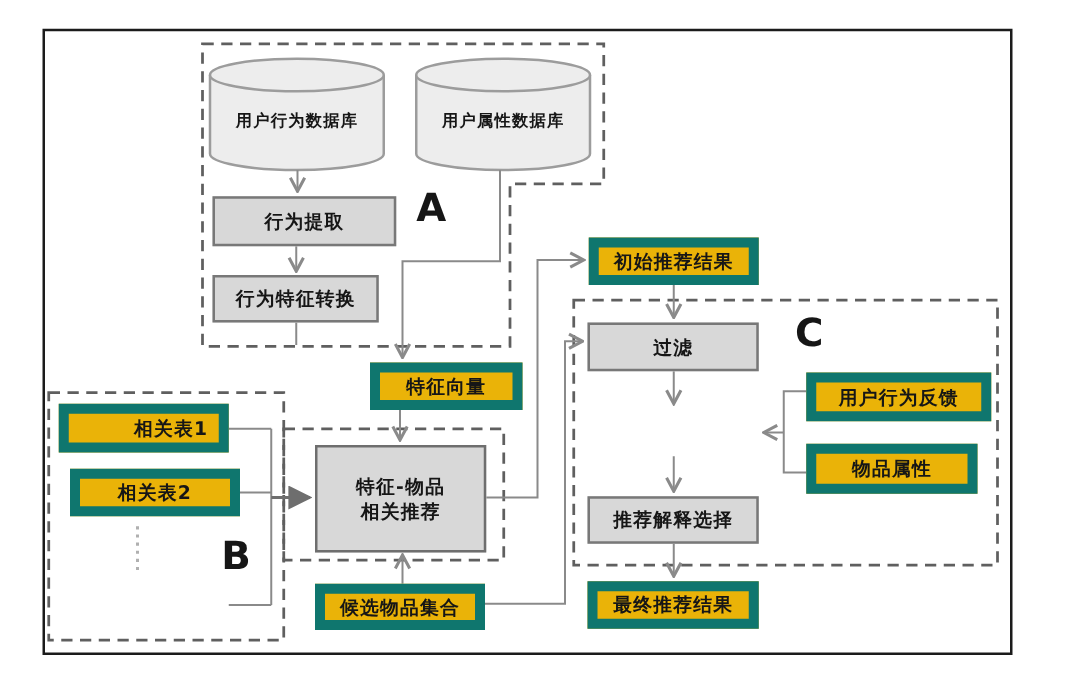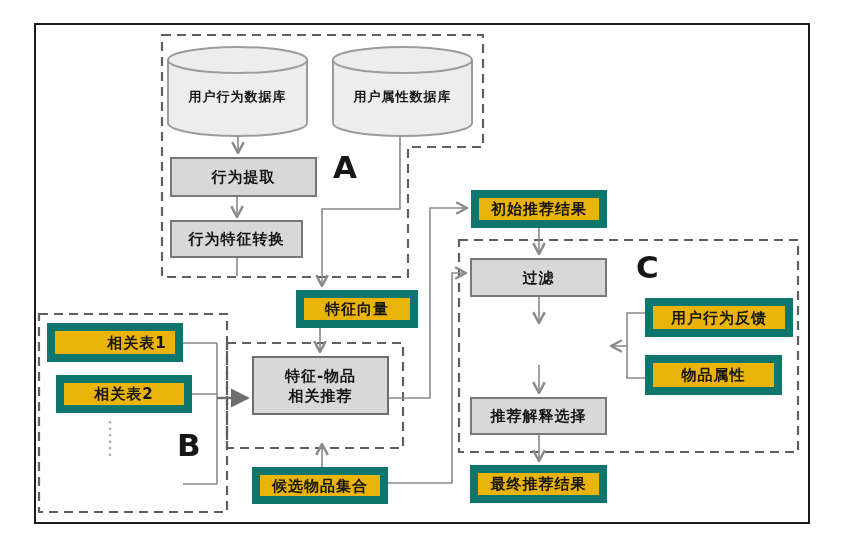--- a/index.html
+++ b/index.html
@@ -81,21 +81,21 @@
   <div class="cyl-label" style="left:333px;top:88px;width:139px;"><span>用户属性数据库</span></div>
 
   <div class="zone-label" style="left:333px;top:149px;">A</div>
   <div class="zone-label" style="left:177px;top:427px;">B</div>
   <div class="zone-label" style="left:636px;top:249px;">C</div>
 
   <div class="node dark" style="left:170px;top:157px;width:147px;height:40px;">行为提取</div>
   <div class="node dark" style="left:170px;top:220px;width:133px;height:38px;">行为特征转换</div>
 
   <div class="node light" style="left:252px;top:290px;width:122px;height:38px;margin-left:44px;">特征向量</div>
-  <div class="node dark darker-border" style="left:252px;top:356px;width:137px;height:59px;">
+  <div class="node dark darker-border" style="left:252px;top:356px;width:137px;height:86px;">
     <span>特征-物品</span>
     <span>相关推荐</span>
   </div>
   <div class="node light" style="left:252px;top:467px;width:136px;height:37px;">候选物品集合</div>
 
   <div class="node light" style="left:47px;top:323px;width:136px;height:39px;padding-left:44px;">相关表1</div>
   <div class="node light" style="left:56px;top:375px;width:136px;height:38px;">相关表2</div>
 
   <div class="node light" style="left:471px;top:190px;width:136px;height:38px;">初始推荐结果</div>
   <div class="node dark" style="left:470px;top:258px;width:137px;height:39px;">过滤</div>

